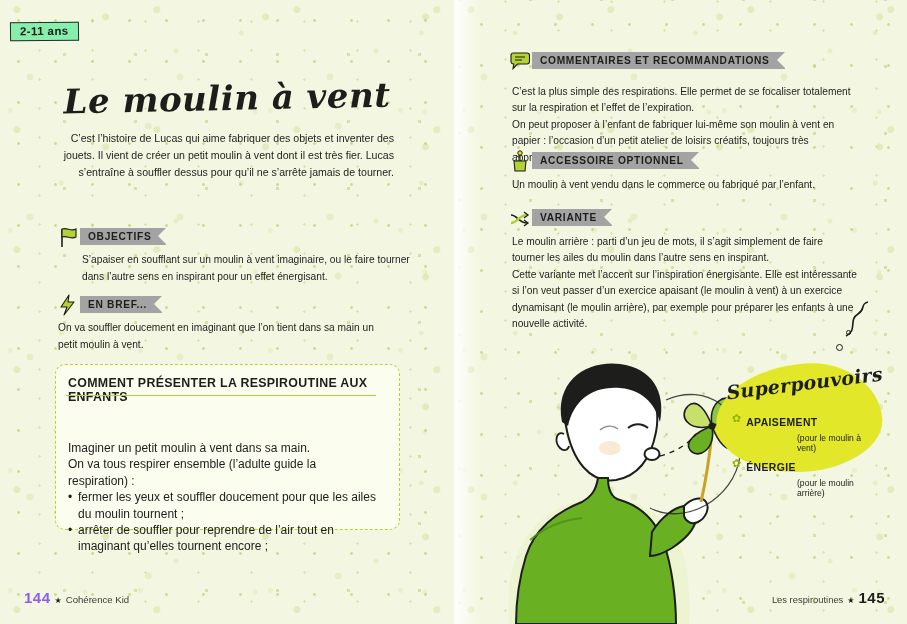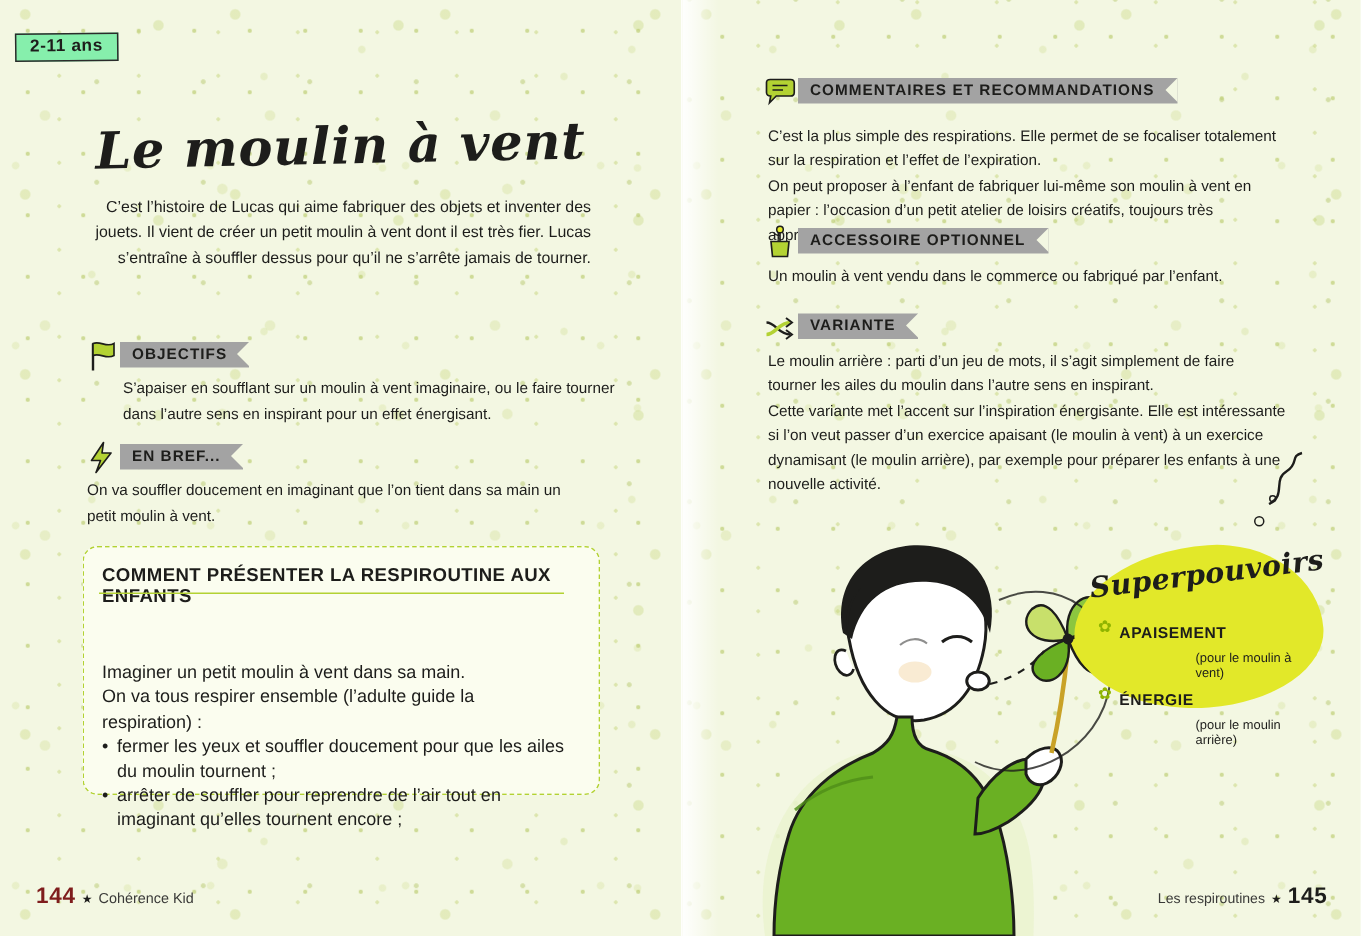--- a/index.html
+++ b/index.html
@@ -165,21 +165,21 @@
   .dash-body li::before{
     content:"•"; position:absolute; left:0; top:0; color:#1d1d1b;
   }
 
   
   .folio-left{
     position:absolute; left:24px; bottom:18px;
     display:flex; align-items:baseline; gap:4px;
     font-size:9.6px; color:#3a3a38;
   }
-  .folio-left .num{ font-size:15px; font-weight:700; color:#7f1d1d; letter-spacing:.5px;}
+  .folio-left .num{ font-size:15px; font-weight:700; color:#8b5cf6; letter-spacing:.5px;}
   .folio-right{
     position:absolute; right:22px; bottom:18px;
     display:flex; align-items:baseline; gap:4px;
     font-size:9.4px; color:#3a3a38;
   }
   .folio-right .num{ font-size:15px; font-weight:700; color:#1d1d1b; letter-spacing:.5px;}
   .star{ color:#1d1d1b; font-size:8px; }
 
   
   .rp-body{

